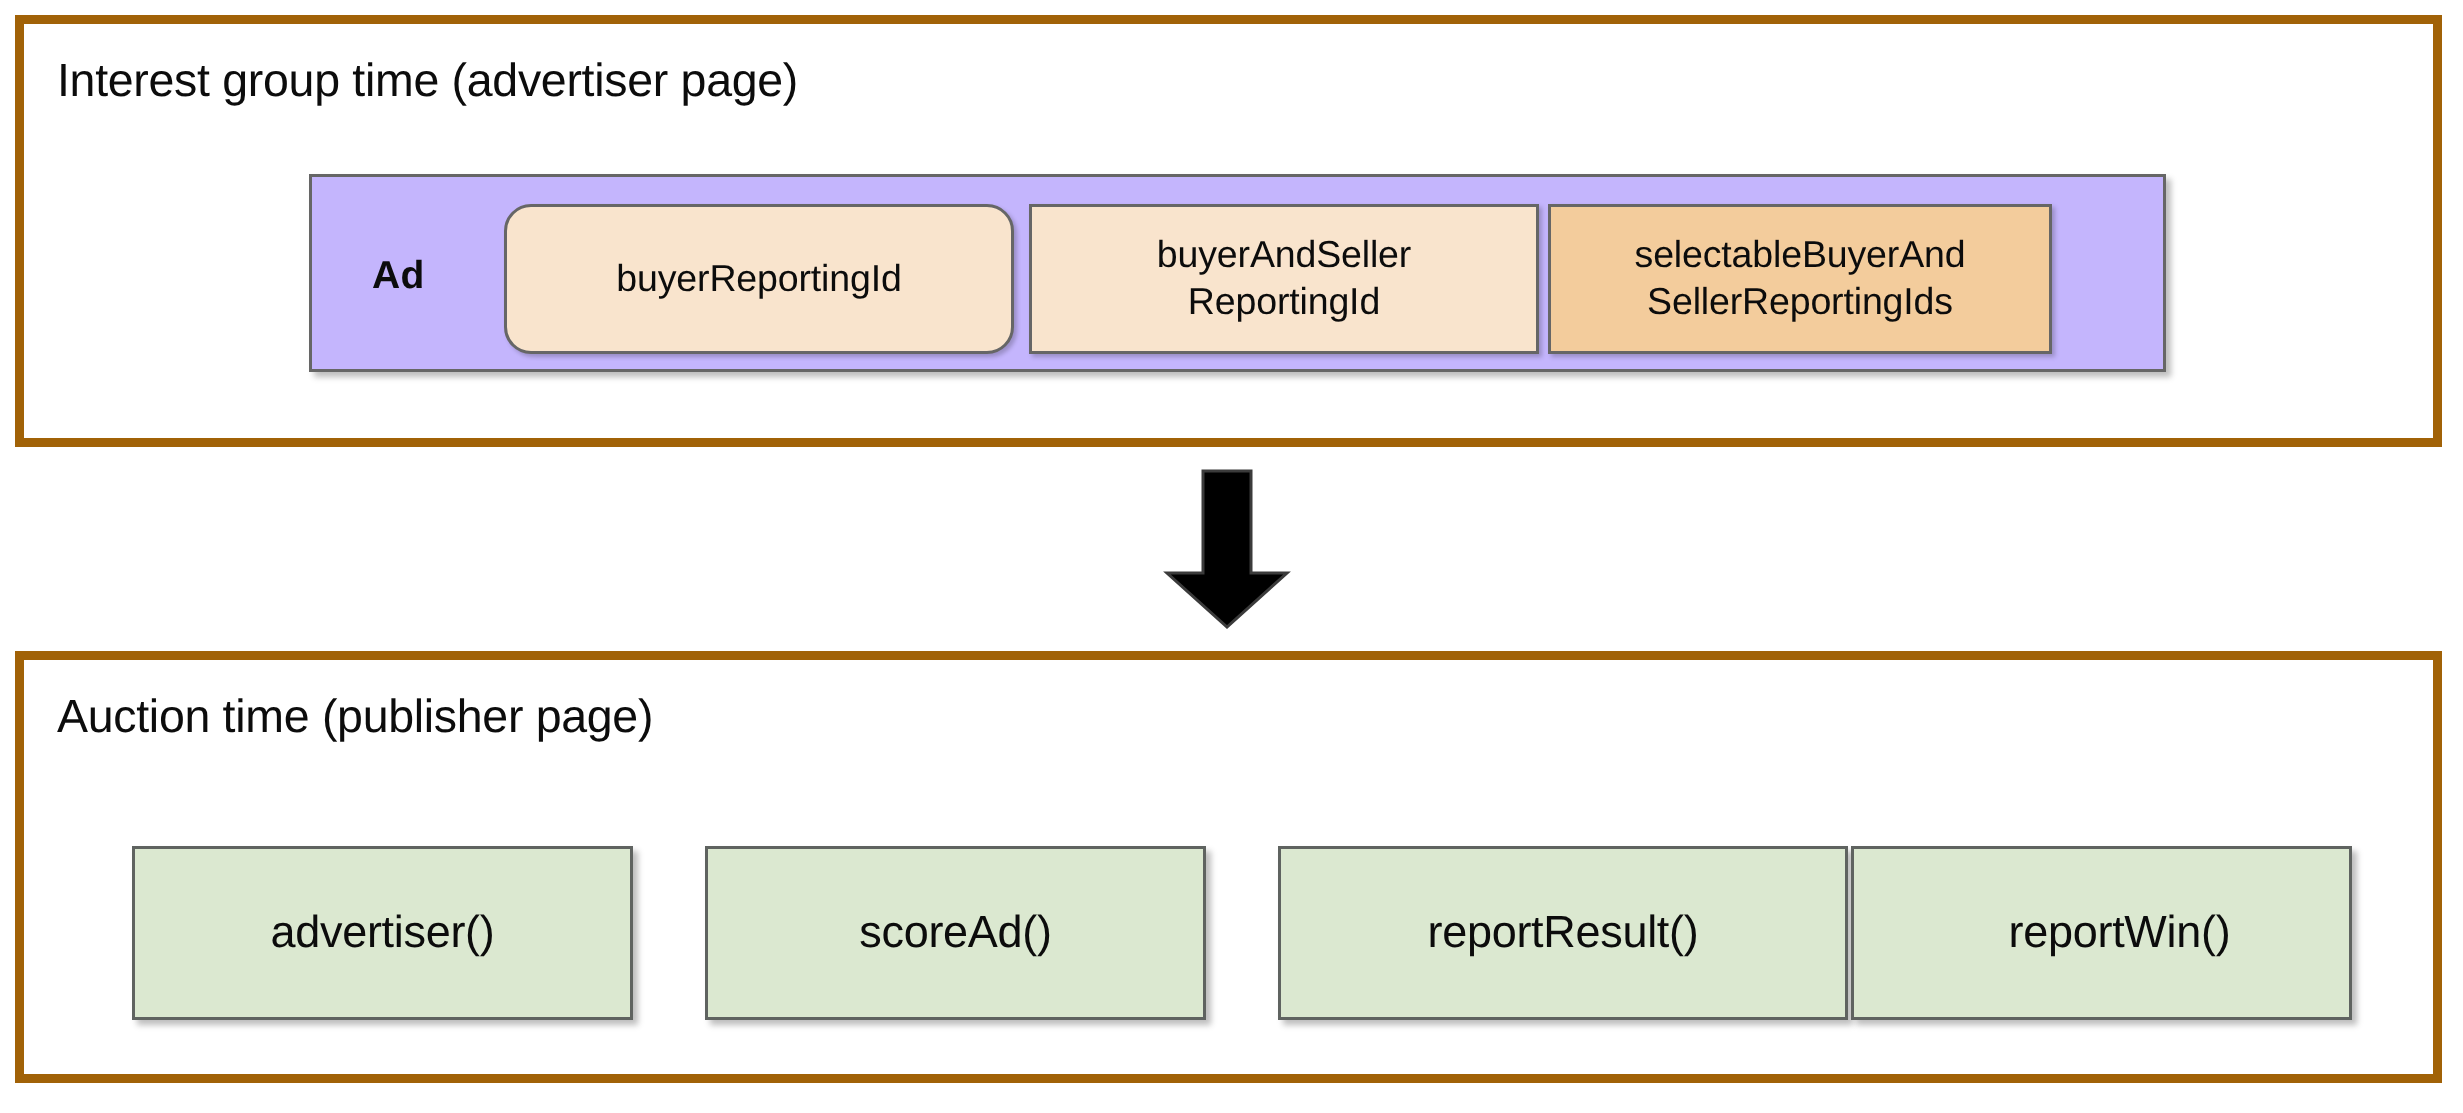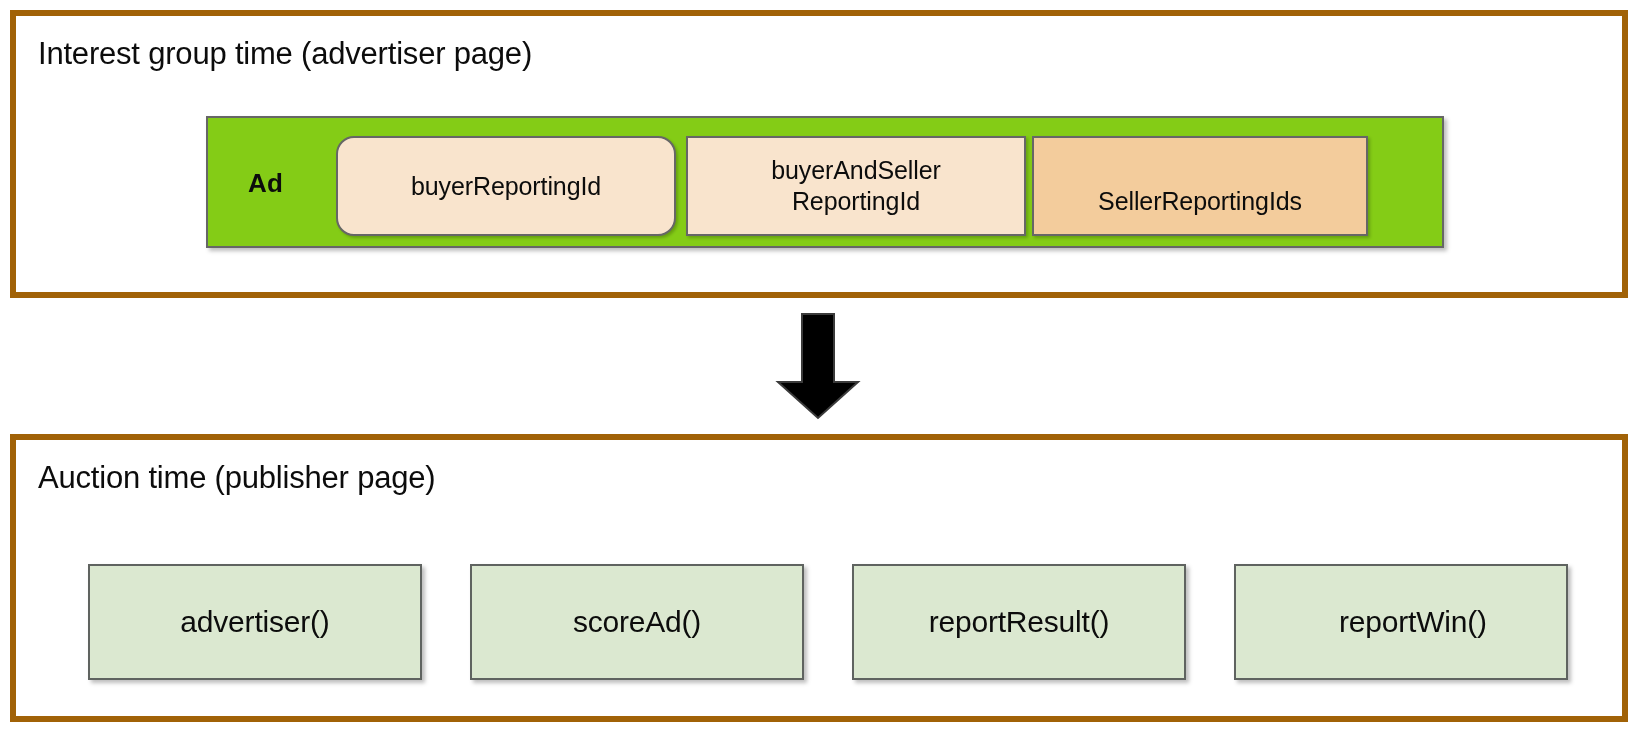--- a/index.html
+++ b/index.html
@@ -48,21 +48,21 @@
   }
 
   
   #ad-container {
     position: absolute;
     box-sizing: border-box;
     left: 190px;
     top: 100px;
     width: 1238px;
     height: 132px;
-    background: #84cc16;
+    background: #c4b5fd;
     border: 2px solid #666666;
     box-shadow: 3px 3px 4px rgba(0,0,0,0.26);
     text-decoration: underline;
   }
 
   #ad-label {
     position: absolute;
     left: 40px;
     top: 50px;
     font-size: 26px;
@@ -120,21 +120,21 @@
     justify-content: center;
   }
   .function-box .box-label {
     font-size: 30px;
     line-height: 34px;
     color: #0c0c0c;
     letter-spacing: -0.2px;
   }
   #function-box-0 { left: 72px;   width: 334px; }
   #function-box-1 { left: 454px;  width: 334px; text-align: center; }
-  #function-box-2 { left: 836px;  width: 334px; justify-content: center; }
+  #function-box-2 { left: 836px;  width: 380px; justify-content: center; }
   #function-box-3 { left: 1218px; width: 334px; padding-left: 24px; }
 </style>
 </head>
 <body>
 
 <div class="section" id="section-advertiser">
 
   <div class="section-title">Interest group time (advertiser page)</div>
 
   <div id="ad-container">
@@ -147,21 +147,21 @@
 
     <div class="reporting-box tint-light" id="reporting-box-1">
       <span class="box-label">
         <span>buyerAndSeller</span><br>
         <span>ReportingId</span>
       </span>
     </div>
 
     <div class="reporting-box tint-dark" id="reporting-box-2">
       <span class="box-label">
-        <br>
+        <span>selectableBuyerAnd</span><br>
         <span>SellerReportingIds</span>
       </span>
     </div>
 
   </div>
 </div>
 
 <div id="flow-arrow">
   <svg width="120" height="112" viewBox="0 0 120 112" xmlns="http://www.w3.org/2000/svg">
     <polygon points="44,4 76,4 76,72 100,72 60,108 20,72 44,72" fill="#000000" stroke="#3b3b3b" stroke-width="2" stroke-linejoin="miter"></polygon>

